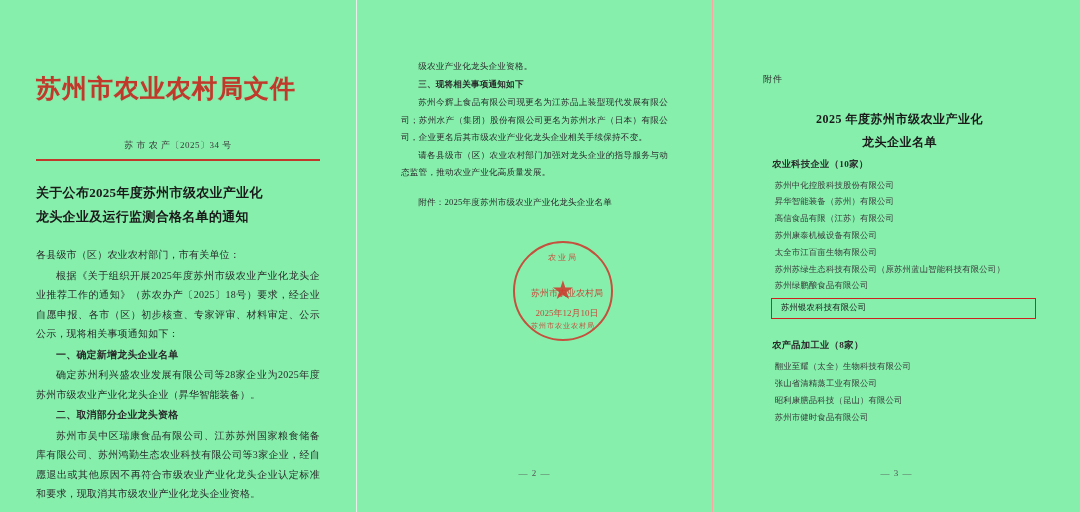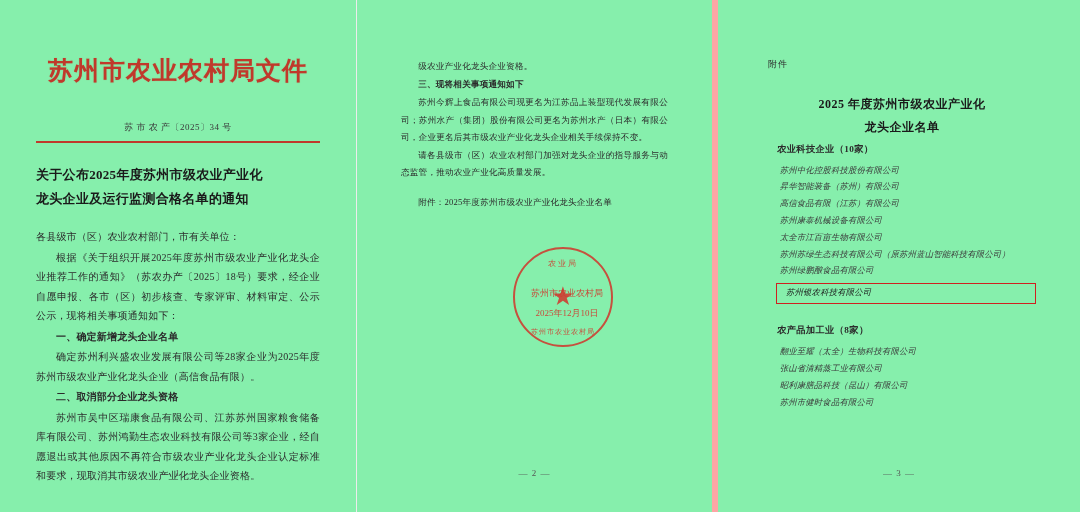--- a/index.html
+++ b/index.html
@@ -22,30 +22,29 @@
   }
   .page {
     position: relative;
     background: #86efac;
     height: 512px;
     box-sizing: border-box;
     overflow: hidden;
   }
   .page-1 { width: 356px; padding: 30px 36px 0 36px; }
   .page-2 { width: 356px; padding: 30px 44px 0 44px; border-left: 1px solid #ececec; }
-  .page-3 { width: 368px; padding: 32px 44px 0 50px; border-left: 6px solid #fca5a5; }
+  .page-3 { width: 368px; padding: 47px 44px 0 50px; border-left: 1px solid #fca5a5; }
 
   
   .doc-title {
-    text-align: center;
     color: #c0392b;
     font-weight: bold;
     font-size: 25px;
     letter-spacing: 1px;
-    margin-top: 24px;
+    margin-top: 42px;
     font-family: "Liberation Serif", "DejaVu Serif", serif;
     text-shadow: 0 0 1px rgba(192,57,43,0.4);
   }
   .doc-number {
     text-align: center;
     font-size: 9px;
     color: #3a3a3a;
     margin-top: 34px;
     letter-spacing: 0.5px;
   }
@@ -93,21 +92,21 @@
     letter-spacing: 0.2px;
   }
   .seal-wrap {
     position: relative;
     margin-top: 26px;
     height: 150px;
   }
   .seal {
     position: absolute;
     left: 112px;
-    top: 12px;
+    top: 6px;
     width: 96px;
     height: 96px;
     border: 2.4px solid #cf3b2f;
     border-radius: 50%;
     opacity: 0.88;
   }
   .seal .star {
     position: absolute;
     left: 50%;
     top: 50%;
@@ -177,21 +176,20 @@
     margin: 7px 0 0 0;
     padding: 0;
   }
   ul.company-list li {
     font-size: 8.4px;
     color: #3a3a3a;
     line-height: 2.0;
     text-indent: 1.4em;
     letter-spacing: 0.15px;
     white-space: nowrap;
-    font-style: italic;
   }
   ul.company-list li.highlight {
     border: 1.6px solid #cf1f1f;
     display: block;
     padding: 1px 4px;
     margin: 3px 0 3px 8px;
     text-indent: 0.6em;
     color: #1a1a1a;
   }
 
@@ -217,21 +215,21 @@
     <div class="doc-number">苏 市 农 产〔2025〕34 号</div>
     <div class="red-rule"></div>
     <div class="doc-subject">
       <div>关于公布2025年度苏州市级农业产业化</div>
       <div>龙头企业及运行监测合格名单的通知</div>
     </div>
     <div class="body-text">
       <p>各县级市（区）农业农村部门，市有关单位：</p>
       <p class="indent">根据《关于组织开展2025年度苏州市级农业产业化龙头企业推荐工作的通知》（苏农办产〔2025〕18号）要求，经企业自愿申报、各市（区）初步核查、专家评审、材料审定、公示公示，现将相关事项通知如下：</p>
       <p class="sec-head">一、确定新增龙头企业名单</p>
-      <p class="indent">确定苏州利兴盛农业发展有限公司等28家企业为2025年度苏州市级农业产业化龙头企业（高信食品有限）。</p>
+      <p class="indent">确定苏州利兴盛农业发展有限公司等28家企业为2025年度苏州市级农业产业化龙头企业（昇华智能装备）。</p>
       <p class="sec-head">二、取消部分企业龙头资格</p>
       <p class="indent">苏州市吴中区瑞康食品有限公司、江苏苏州国家粮食储备库有限公司、苏州鸿勤生态农业科技有限公司等3家企业，经自愿退出或其他原因不再符合市级农业产业化龙头企业认定标准和要求，现取消其市级农业产业化龙头企业资格。</p>
     </div>
     <div class="page-footer">— 1 —</div>
   </div>
 
   <div class="page page-2">
     <div class="p2-text">
       <p class="indent">级农业产业化龙头企业资格。</p>
       <p class="sec-head">三、现将相关事项通知如下</p>

